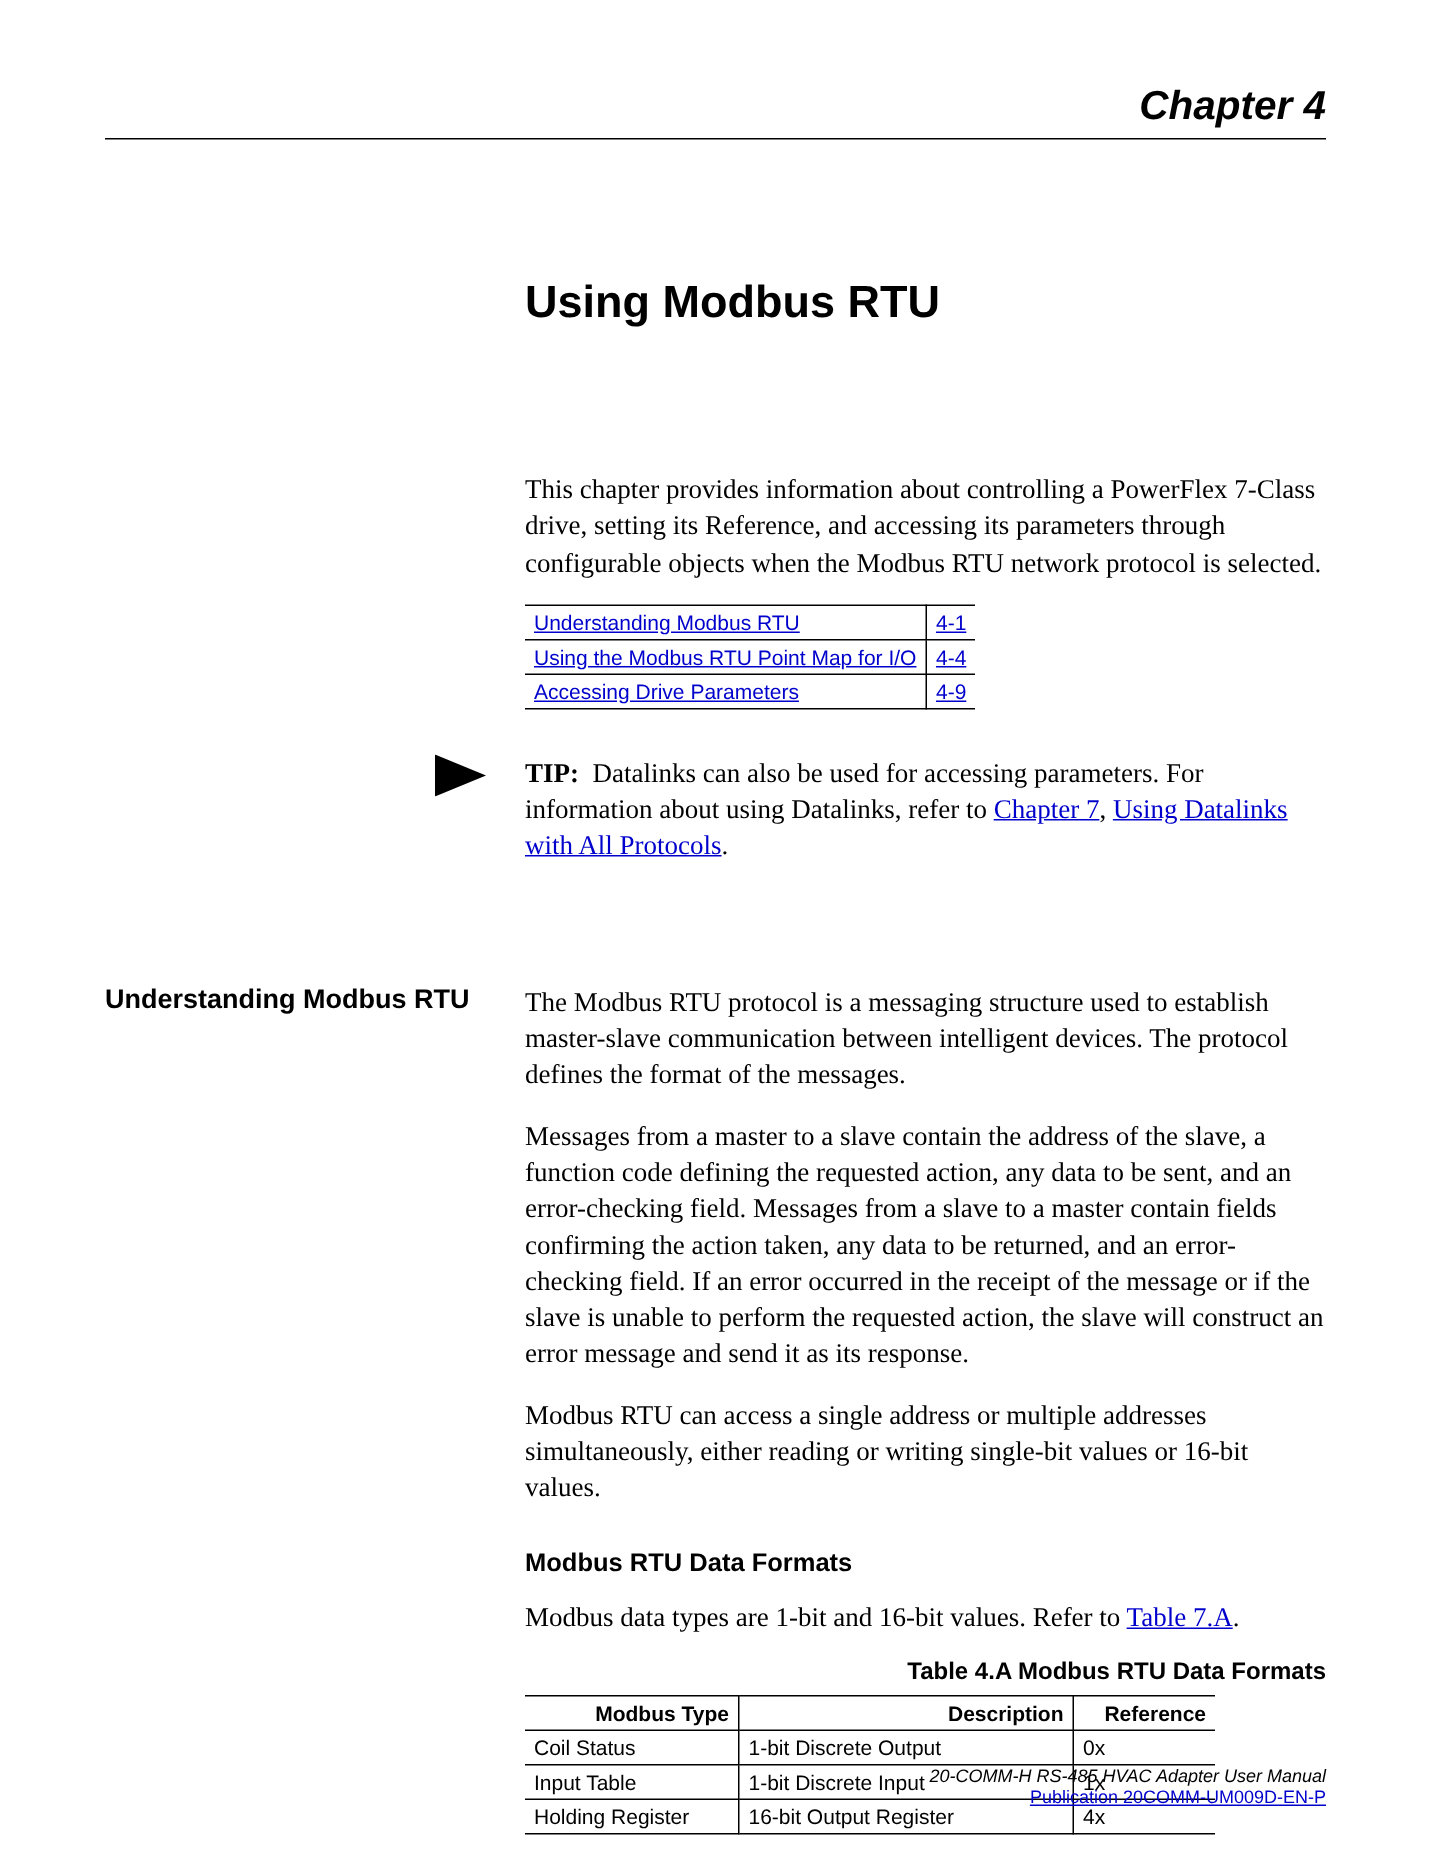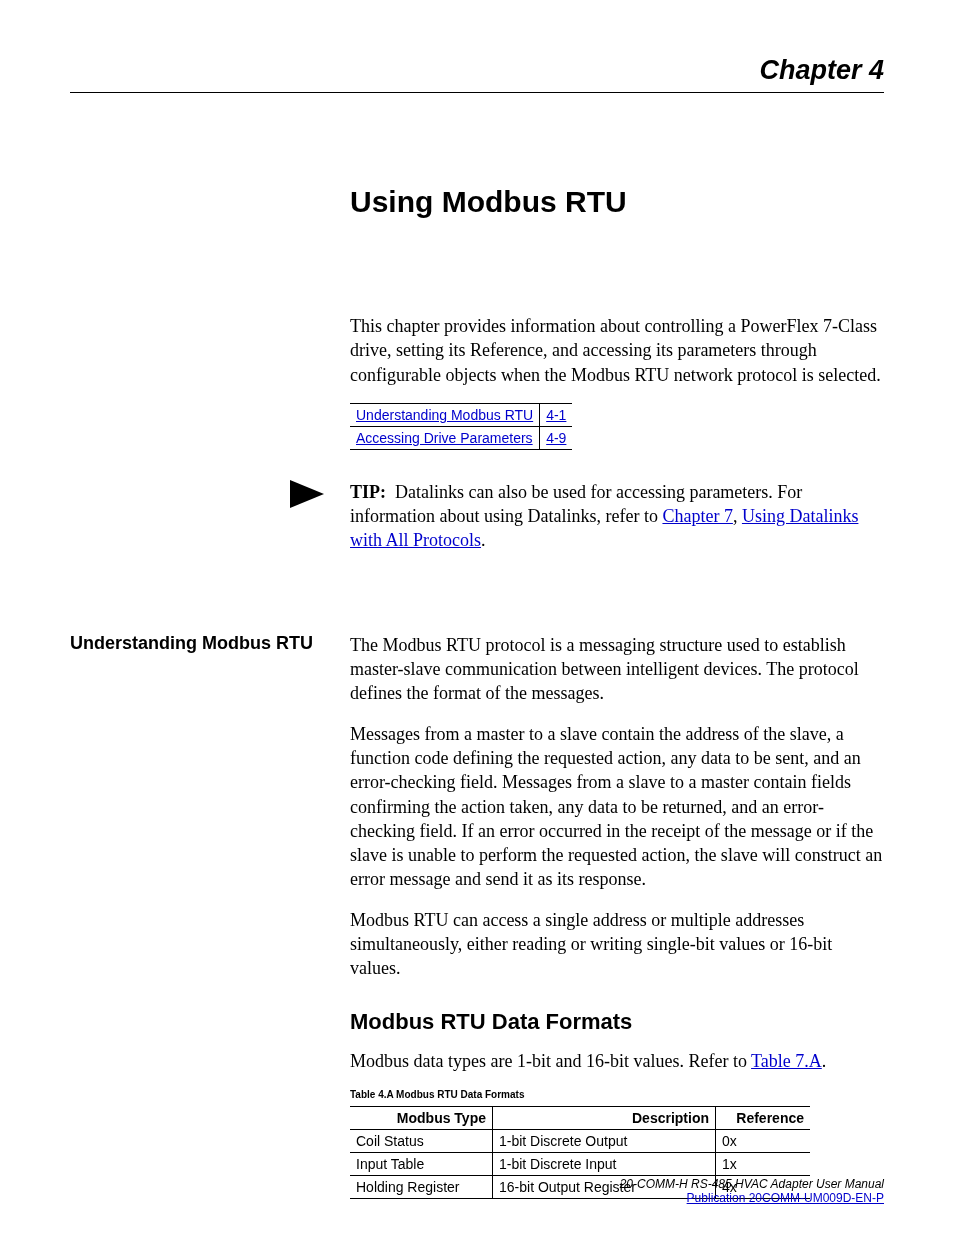--- a/index.html
+++ b/index.html
@@ -11,22 +11,22 @@
   .page-title{font-family:Arial,Helvetica,sans-serif;font-weight:bold;font-size:30px;margin:0 0 95px 0;}
   .intro,.body-text{font-size:18px;line-height:1.35;margin:0 0 16px 0;}
   .toc-table{border-collapse:collapse;font-family:Arial,Helvetica,sans-serif;font-size:14px;}
   .toc-table th{border:1px solid #000;text-align:left;font-weight:bold;padding:3px 6px;}
   .toc-table td{border:1px solid #000;padding:3px 6px;}
   .link{color:#0000cc;text-decoration:underline;}
   .tip-row{display:flex;align-items:flex-start;margin:30px 0 30px -60px;}
   .tip-icon{flex:0 0 60px;}
   .tip-text{font-size:18px;line-height:1.35;margin:0;}
   .section-title{font-family:Arial,Helvetica,sans-serif;font-weight:bold;font-size:18px;margin:50px 0 0 0;}
-  .subsection-title{font-family:Arial,Helvetica,sans-serif;font-weight:bold;font-size:22px;margin:28px 0 14px 0;}
-  .table-caption{font-family:Arial,Helvetica,sans-serif;font-weight:bold;font-size:10px;margin:14px 0 6px 0;}
+  .subsection-title{font-family:Arial,Helvetica,sans-serif;font-weight:bold;font-size:17px;margin:28px 0 14px 0;}
+  .table-caption{font-family:Arial,Helvetica,sans-serif;font-weight:bold;font-size:16px;margin:14px 0 6px 0;text-align:right;}
   .data-table{border-collapse:collapse;font-family:Arial,Helvetica,sans-serif;font-size:14px;width:460px;}
   .data-table th{border-top:1.5px solid #000;border-bottom:1px solid #000;border-left:1px solid #000;border-right:1px solid #000;text-align:right;font-weight:bold;padding:3px 6px;}
   .data-table td{border-top:1px solid #000;border-bottom:1px solid #000;border-left:1px solid #000;border-right:1px solid #000;padding:3px 6px;}
   .data-table th:first-child,.data-table td:first-child{border-left:none;}
   .data-table th:last-child,.data-table td:last-child{border-right:none;}
   .toc-table th:first-child,.toc-table td:first-child{border-left:none;}
   .toc-table th:last-child,.toc-table td:last-child{border-right:none;}
   .footer{position:absolute;right:70px;bottom:30px;text-align:right;}
   .footer-line1{font-family:Arial,Helvetica,sans-serif;font-style:italic;font-size:12px;}
   .footer-line2{font-family:Arial,Helvetica,sans-serif;font-size:12px;}
@@ -43,20 +43,24 @@
   <div class="main-col">
     <h1 class="page-title">Using Modbus RTU</h1>
 
     <p class="intro">This chapter provides information about controlling a PowerFlex 7-Class drive, setting its Reference, and accessing its parameters through configurable objects when the Modbus RTU network protocol is selected.</p>
 
     <table class="toc-table">
       <tbody>
       <tr>
         <td><a class="link">Understanding Modbus RTU</a></td>
         <td><a class="link">4-1</a></td>
+      </tr>
+      <tr>
+        <td><a class="link">Using the Modbus RTU Point Map for I/O</a></td>
+        <td><a class="link">4-4</a></td>
       </tr>
       <tr>
         <td><a class="link">Accessing Drive Parameters</a></td>
         <td><a class="link">4-9</a></td>
       </tr>
     </tbody>
       </table>
 
     <div class="tip-row">
       <div class="tip-icon">

